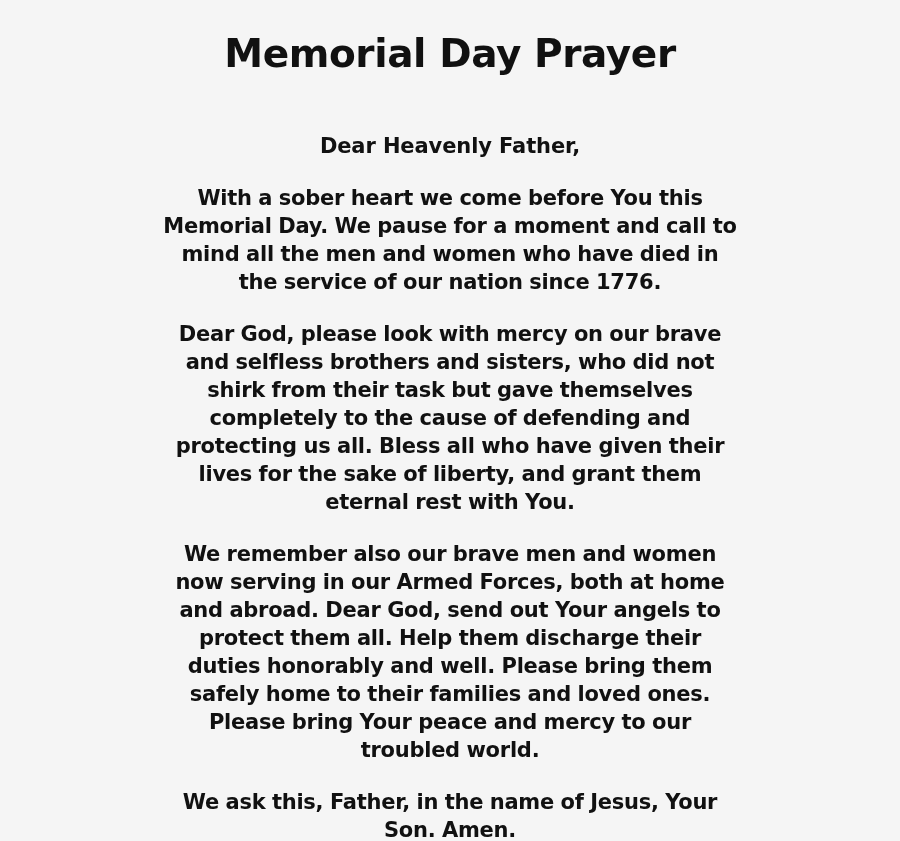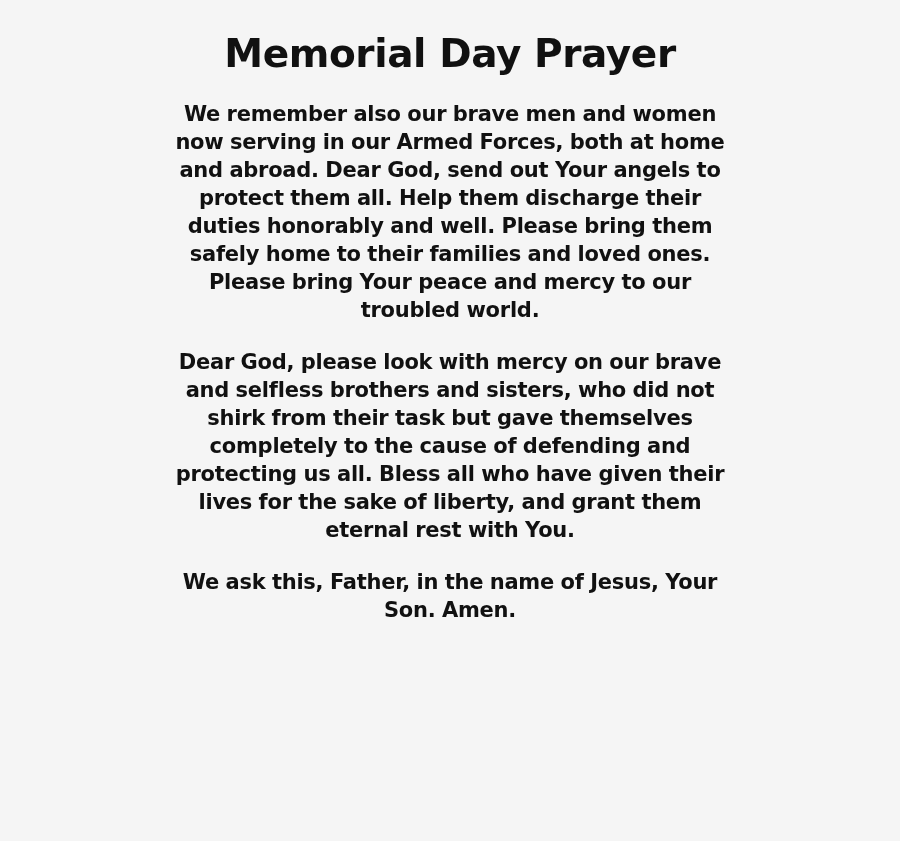--- a/index.html
+++ b/index.html
@@ -68,22 +68,24 @@
 </style>
 </head>
 <body>
 
 <div class="page">
 
   <h1 class="title">Memorial Day Prayer</h1>
 
   <div class="body-block">
 
+    <p class="salutation">Dear Heavenly Father,</p>
 
+    <p class="para first-para">With a sober heart we come before You this Memorial Day. We pause for a moment and call to mind all the men and women who have died in the service of our nation since 1776.</p>
+
+    <p class="para">Dear God, please look with mercy on our brave and selfless brothers and sisters, who did not shirk from their task but gave themselves completely to the cause of defending and protecting us all. Bless all who have given their lives for the sake of liberty, and grant them eternal rest with You.</p>
 
     <p class="para">We remember also our brave men and women now serving in our Armed Forces, both at home and abroad. Dear God, send out Your angels to protect them all. Help them discharge their duties honorably and well. Please bring them safely home to their families and loved ones. Please bring Your peace and mercy to our troubled world.</p>
-
-    <p class="para">Dear God, please look with mercy on our brave and selfless brothers and sisters, who did not shirk from their task but gave themselves completely to the cause of defending and protecting us all. Bless all who have given their lives for the sake of liberty, and grant them eternal rest with You.</p>
 
     <p class="para">We ask this, Father, in the name of Jesus, Your Son. Amen.</p>
 
   </div>
 </div>
 
 </body></html>

